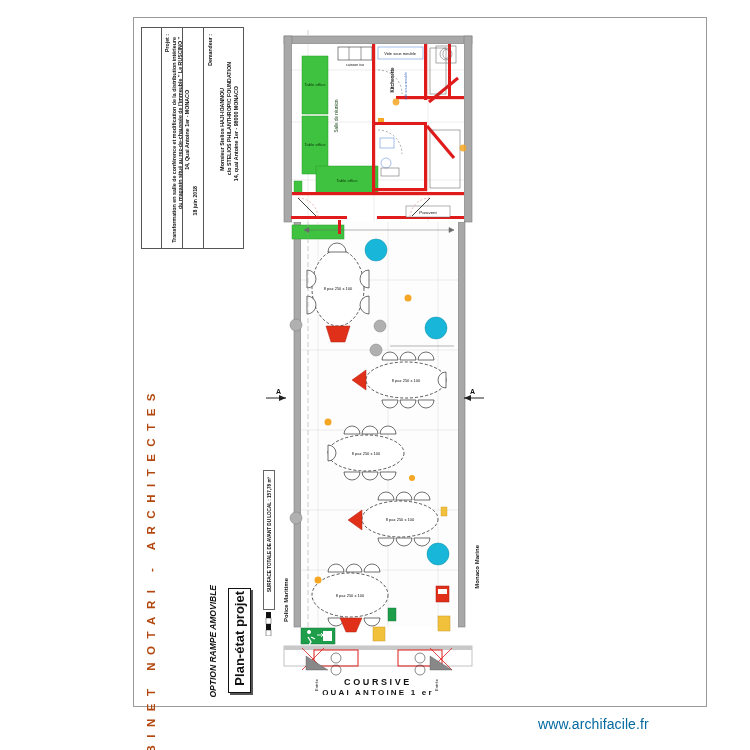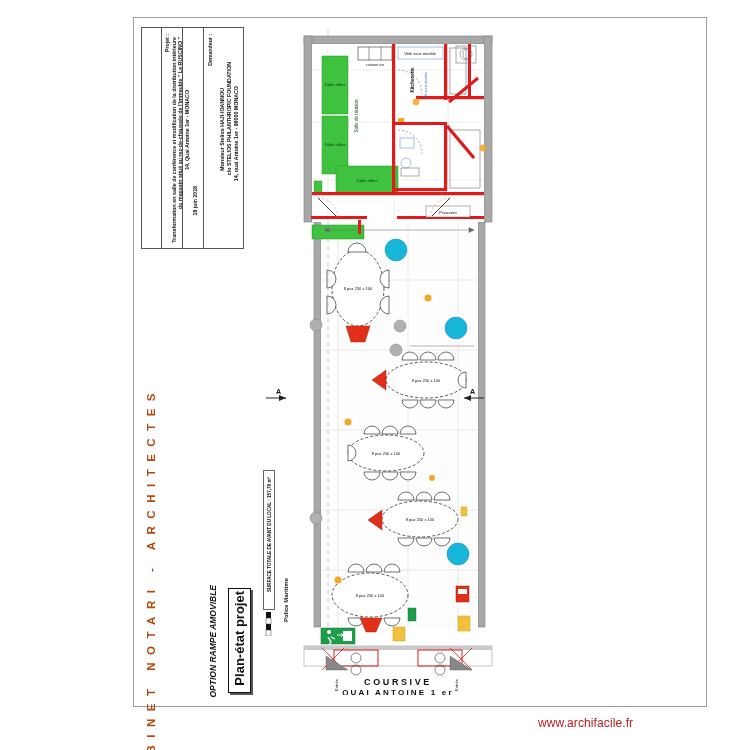--- a/index.html
+++ b/index.html
@@ -19,21 +19,21 @@
     position: absolute;
     left: 133px; top: 17px;
     width: 574px; height: 690px;
     border: 1px solid #9a9a9a;
     background: #ffffff;
     box-sizing: border-box;
   }
   .watermark {
     position: absolute;
     left: 538px; top: 716px;
-    font-size: 12px; color: #b91c1c;
+    font-size: 14px; color: #0369a1;
     letter-spacing: .1px;
   }
 
   
   .titleblock {
     position: absolute;
     left: 141px; top: 27px;
     width: 103px; height: 222px;
     border: 1px solid #555;
     box-sizing: border-box;
@@ -114,21 +114,21 @@
   }
   .scale-bar {
     position: absolute;
     left: 262px; top: 612px;
     width: 13px; height: 24px;
   }
 
   
   .plan {
     position: absolute;
-    left: 298px; top: 30px;
+    left: 278px; top: 30px;
     width: 200px; height: 665px;
   }
   .plan svg { display: block; }
 
   
   .side-label {
     position: absolute;
     font-size: 6px; font-weight: bold; color: #111;
   }
   .side-label .vert { white-space: nowrap; }

